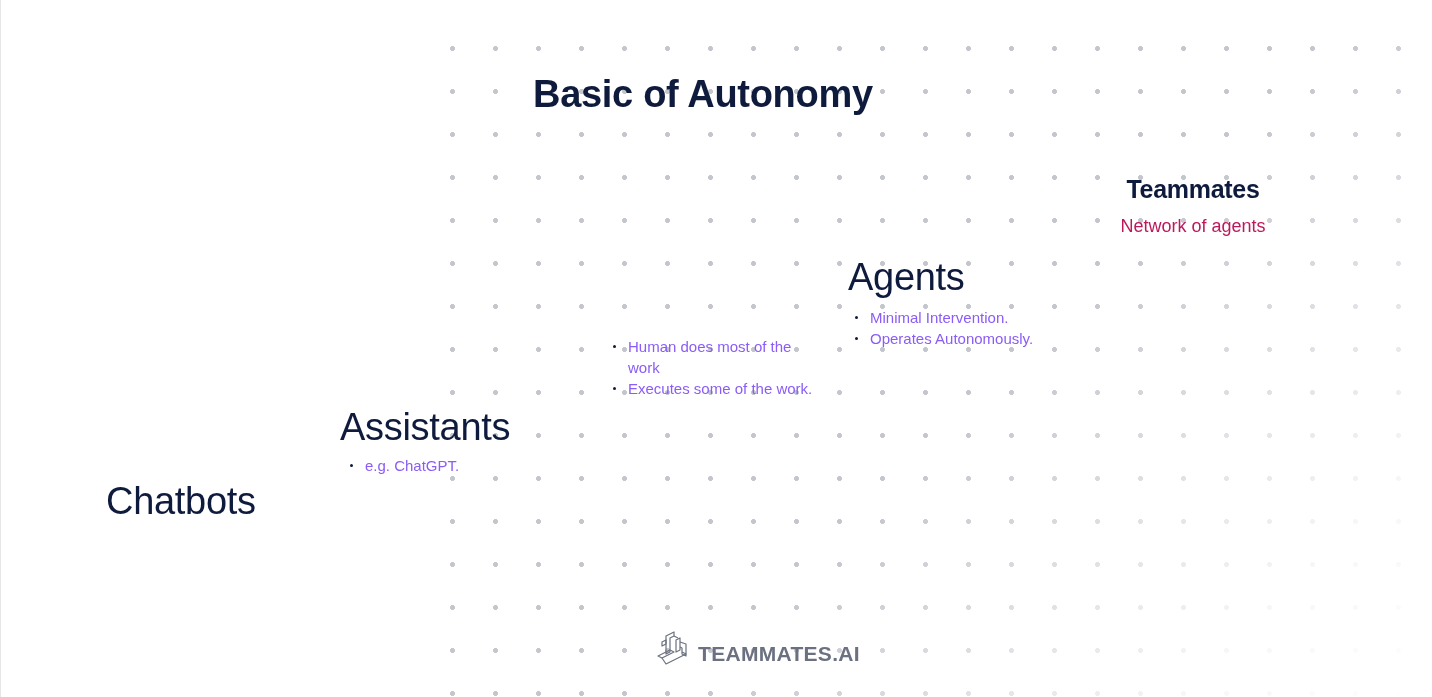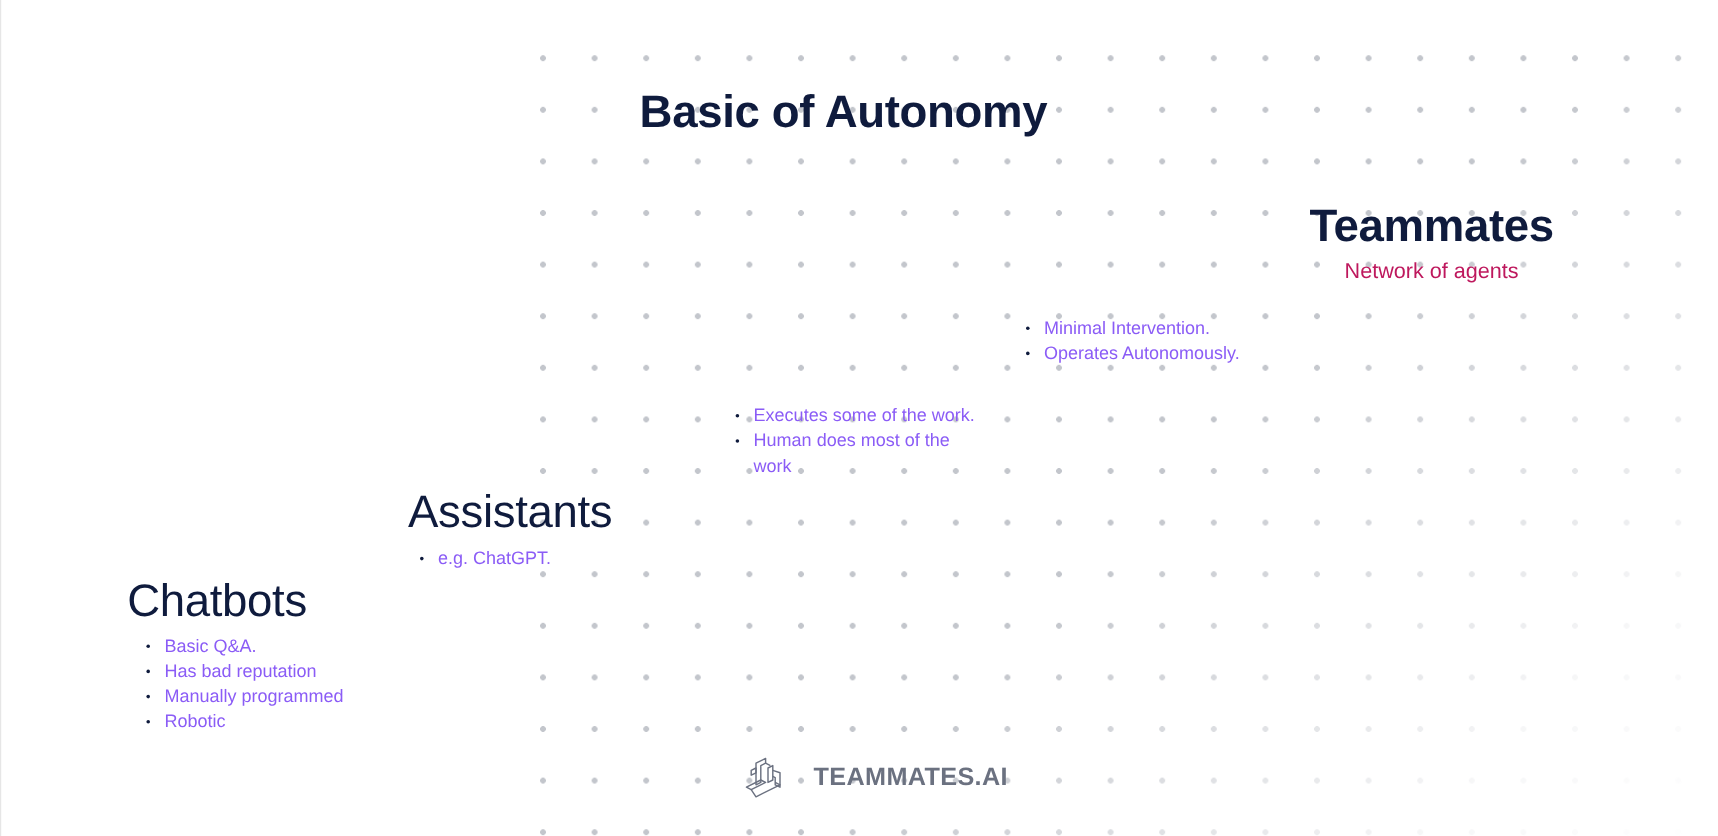--- a/index.html
+++ b/index.html
@@ -43,60 +43,55 @@
     #lvl-chatbots { left: 106px; top: 479px; }
     #lvl-chatbots ul { margin-left: 9px; margin-top: 5px; }
     #lvl-assistants { left: 340px; top: 405px; }
     #lvl-assistants ul { margin-left: 3px; margin-top: 6px; }
     #lvl-copilots { left: 597px; top: 330px; }
     #lvl-copilots ul { margin-left: 9px; margin-top: 6px; width: 220px; }
     #lvl-agents { left: 848px; top: 255px; }
     #lvl-agents ul { margin-left: 0px; margin-top: 8px; }
 
     .teammates { position: absolute; left: 1087px; top: 166px; width: 212px; text-align: center; }
-    .teammates .name { font-size: 38px; font-weight: 700; color: #0f1b3d; line-height: 46px; letter-spacing: -0.3px; }
+    .teammates .name { font-size: 25px; font-weight: 700; color: #0f1b3d; line-height: 46px; letter-spacing: -0.3px; }
     .teammates .sub { font-size: 18px; color: #be185d; margin-top: 4px; }
 
-    .logo { position: absolute; left: 620px; top: 630px; display: flex; align-items: center; gap: 24px; }
+    .logo { position: absolute; left: 656px; top: 630px; display: flex; align-items: flex-end; gap: 8px; }
     .logo-icon { width: 34px; height: 36px; }
     .logo-text { font-size: 21px; font-weight: 700; color: #6b7180; letter-spacing: 0.3px; }
   </style>
 </head>
 <body>
 
 <div class="left-edge"></div>
 <div class="dots"></div>
 
 <h1 class="title" style="margin:0">Basic of Autonomy</h1>
 
 <div class="level" id="lvl-chatbots">
   <div class="name">Chatbots</div>
-  <ul>
-    <li>Basic Q&amp;A.</li>
-    <li>Has bad reputation</li>
-    <li>Manually programmed</li>
-    <li>Robotic</li>
-  </ul>
 </div>
 
 <div class="level" id="lvl-assistants">
   <div class="name">Assistants</div>
   <ul>
     <li>e.g. ChatGPT.</li>
   </ul>
 </div>
 
 <div class="level wrap" id="lvl-copilots">
   <ul>
+    <li>Human does most of the work</li>
     <li>Executes some of the work.</li>
-    <li>Human does most of the work</li>
   </ul>
 </div>
 
 <div class="level" id="lvl-agents">
+  <div class="name">Agents</div>
   <ul>
     <li>Minimal Intervention.</li>
     <li>Operates Autonomously.</li>
   </ul>
 </div>
 
 <div class="teammates">
   <div class="name">Teammates</div>
   <div class="sub">Network of agents</div>
 </div>

